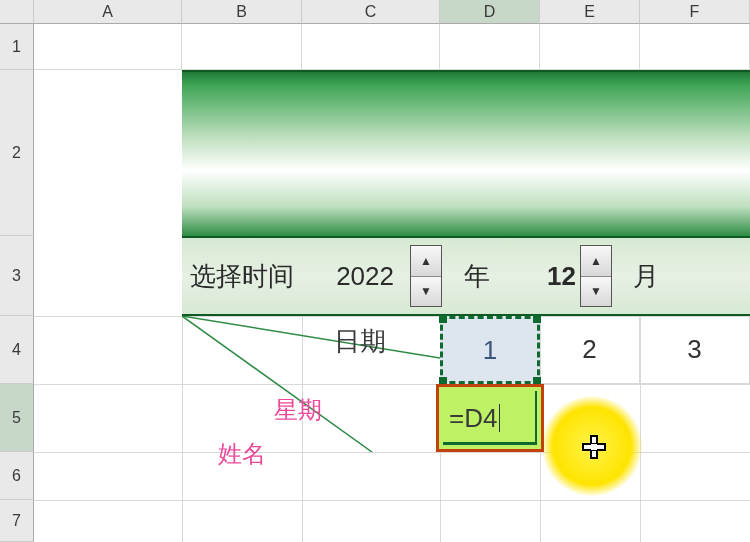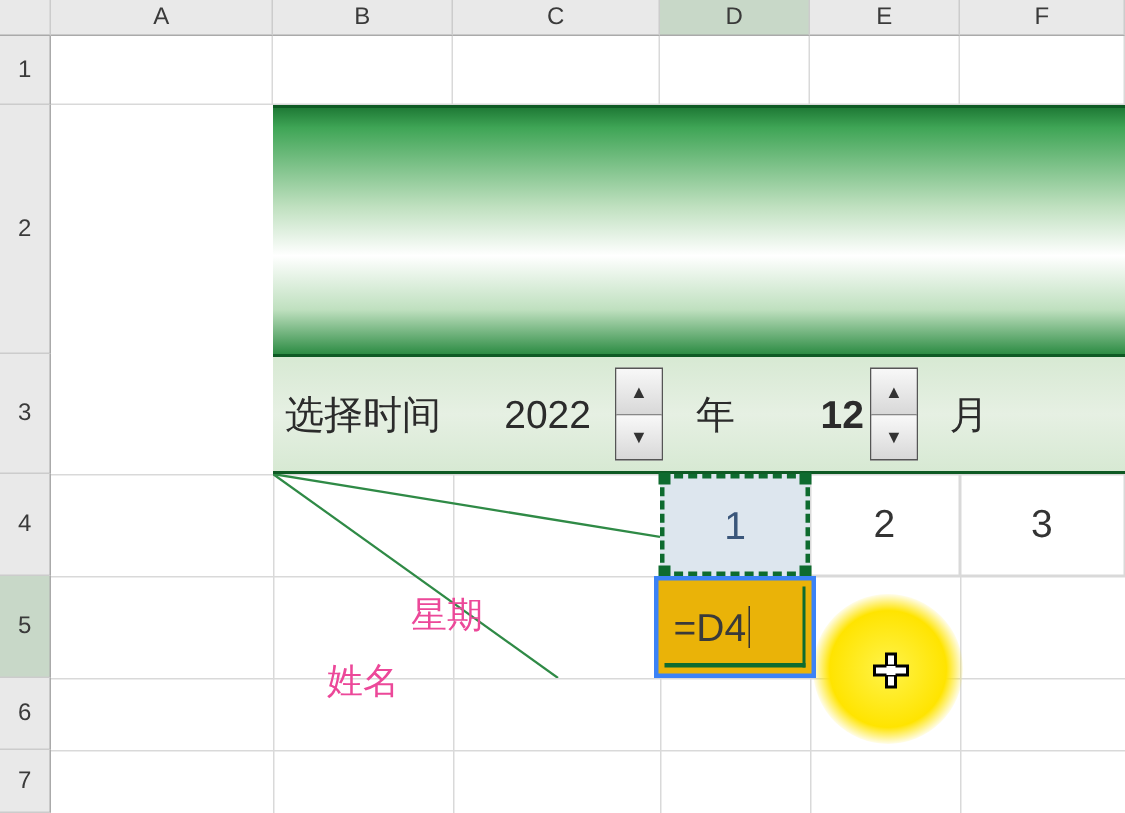--- a/index.html
+++ b/index.html
@@ -237,22 +237,22 @@
   }
 
   
   .d5-edit {
     position: absolute;
     left: 402px;
     top: 360px;
     width: 108px;
     height: 68px;
     box-sizing: border-box;
-    border: 3px solid #3b82f6;
-    background: #eab308;
+    border: 3px solid #c2410c;
+    background: #bef264;
     display: flex;
     align-items: center;
     justify-content: flex-start;
     padding-left: 10px;
     font-size: 26px;
     color: #3a3a3a;
   }
   .d5-edit .inner-border {
     position: absolute;
     left: 4px; top: 4px; right: 4px; bottom: 4px;
@@ -405,20 +405,21 @@
     <div class="gridline-v" style="left:406px;"></div>
     <div class="gridline-v" style="left:506px;"></div>
     <div class="gridline-v" style="left:606px;"></div>
 
     <div class="diag-box">
       <svg width="258" height="136">
         <line x1="0" y1="0" x2="258" y2="42" stroke="#2f8a46" stroke-width="1.5"></line>
         <line x1="0" y1="0" x2="190" y2="136" stroke="#2f8a46" stroke-width="1.5"></line>
       </svg>
     </div>
+    <div class="c4-label">日期</div>
     <div class="diag-label" style="left:240px; top:370px;">星期</div>
     <div class="diag-label" style="left:184px; top:414px;">姓名</div>
 
     <div class="data-cell" style="left:506px; top:292px; width:100px; height:68px;">2</div>
     <div class="data-cell" style="left:606px; top:292px; width:110px; height:68px;">3</div>
 
     <div class="d4-selected">
       <span>1</span>
       <div class="corner tl"></div>
         <div class="corner tr"></div>

